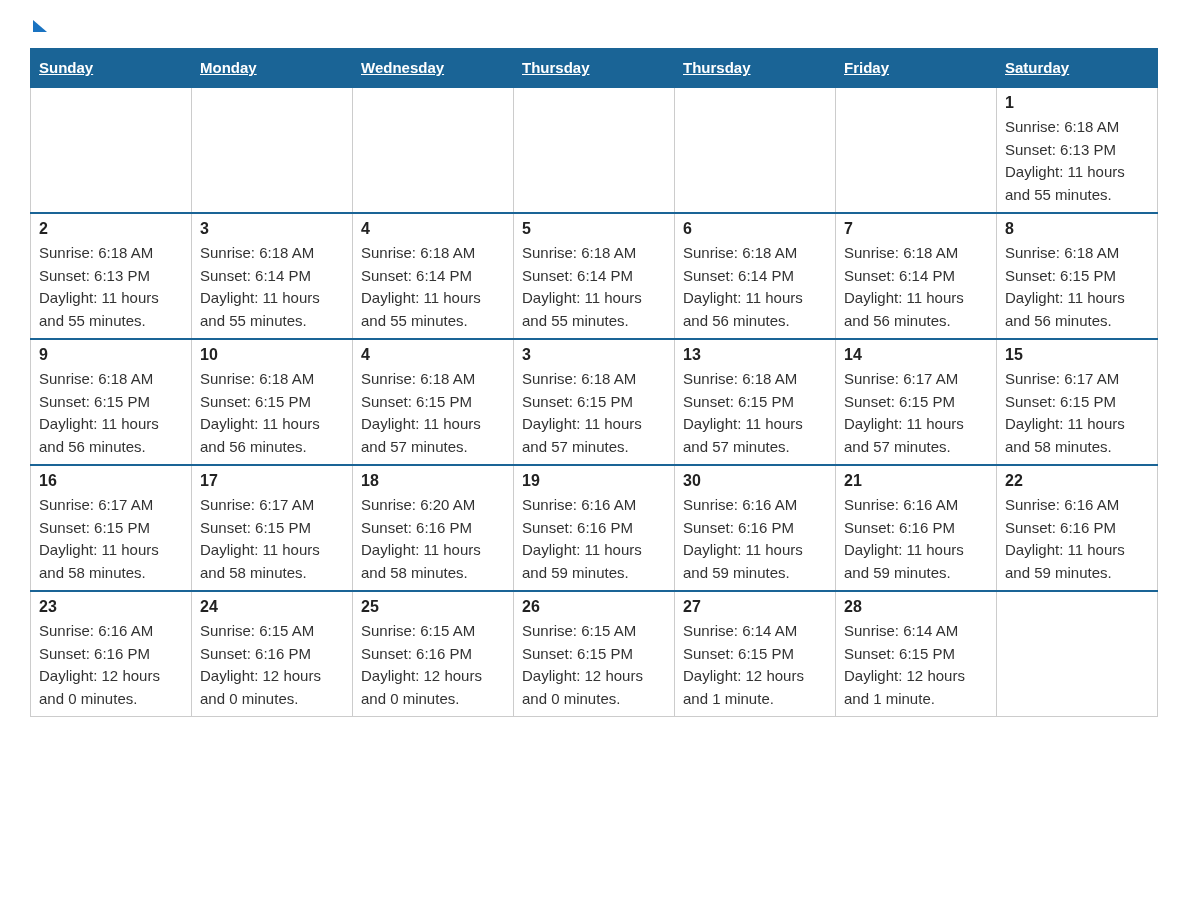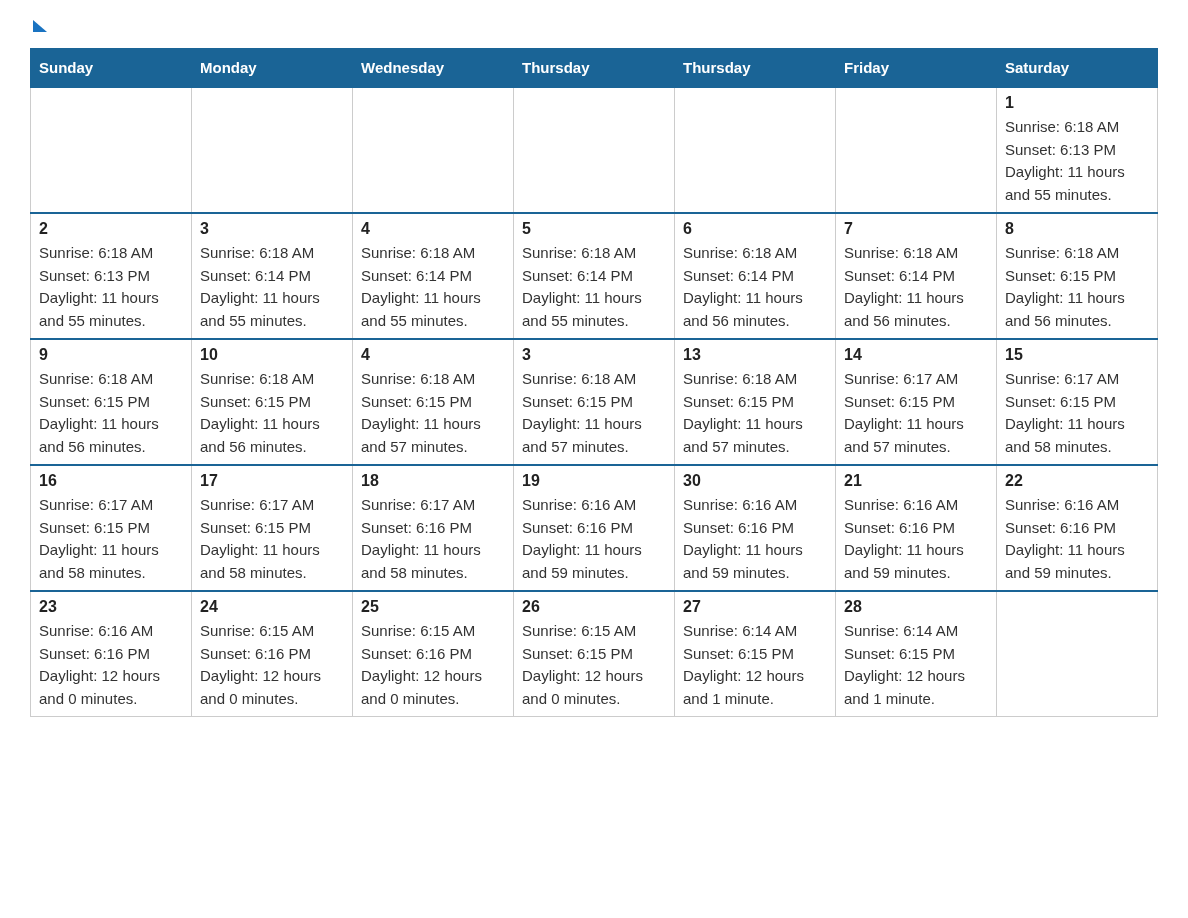--- a/index.html
+++ b/index.html
@@ -37,20 +37,21 @@
       margin-top: 8px;
     }
     .calendar-table th {
       background-color: #1a6496;
       color: #fff;
       font-size: 15px;
       font-weight: bold;
       padding: 10px 8px;
       text-align: left;
       border: 1px solid #1a6496;
+      text-decoration: underline;
     }
     .calendar-table td {
       border: 1px solid #ccc;
       vertical-align: top;
       padding: 6px 8px;
       width: calc(100% / 7);
       min-height: 110px;
       height: 110px;
     }
     .day-number {
@@ -255,21 +256,21 @@
         </td>
         <td>
           <span class="day-number">17</span>
           <div class="day-info">Sunrise: 6:17 AM
 Sunset: 6:15 PM
 Daylight: 11 hours
 and 58 minutes.</div>
         </td>
         <td>
           <span class="day-number">18</span>
-          <div class="day-info">Sunrise: 6:17 AM
+          <div class="day-info">Sunrise: 6:20 AM
 Sunset: 6:16 PM
 Daylight: 11 hours
 and 58 minutes.</div>
         </td>
         <td>
           <span class="day-number">19</span>
           <div class="day-info">Sunrise: 6:16 AM
 Sunset: 6:16 PM
 Daylight: 11 hours
 and 59 minutes.</div>

